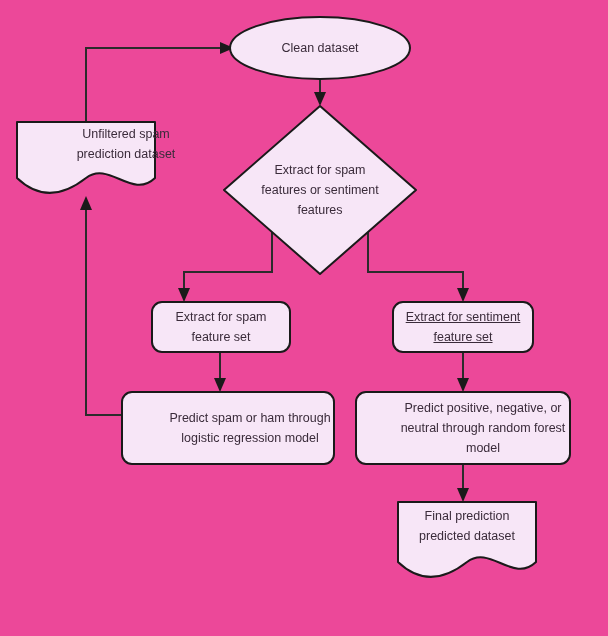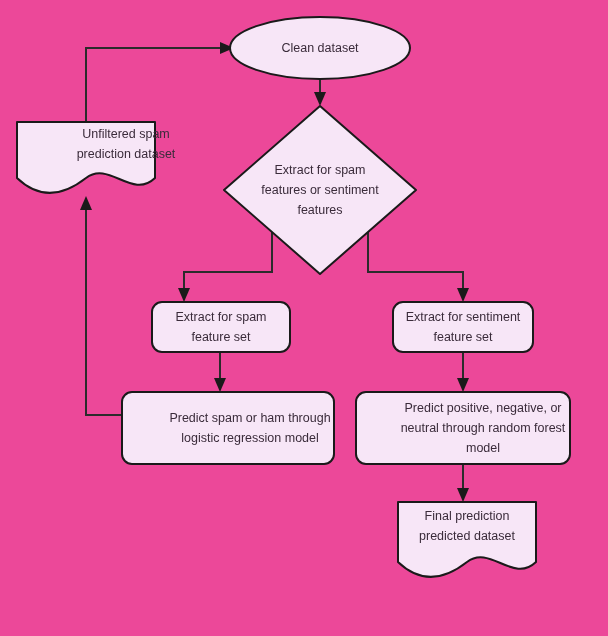--- a/index.html
+++ b/index.html
@@ -123,21 +123,21 @@
   <div class="node-label" style="left:17px; top:118px; width:138px; height:52px;margin-left:40px;">Unfiltered spam
 prediction dataset</div>
 
   <div class="node-label" style="left:240px; top:158px; width:160px; height:64px;">Extract for spam
 features or sentiment
 features</div>
 
   <div class="node-label" style="left:152px; top:302px; width:138px; height:50px;">Extract for spam
 feature set</div>
 
-  <div class="node-label" style="left:393px; top:302px; width:140px; height:50px;">Extract for sentiment
+  <div class="node-label" style="left:393px; top:302px; width:140px; height:50px;text-decoration:underline;">Extract for sentiment
 feature set</div>
 
   <div class="node-label" style="left:122px; top:392px; width:256px; height:72px;">Predict spam or ham through
 logistic regression model</div>
 
   <div class="node-label" style="left:356px; top:392px; width:254px; height:72px;">Predict positive, negative, or
 neutral through random forest
 model</div>
 
   <div class="node-label" style="left:398px; top:500px; width:138px; height:52px;">Final prediction

